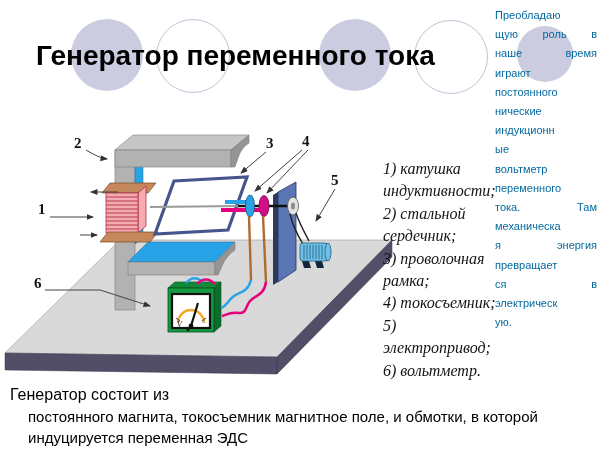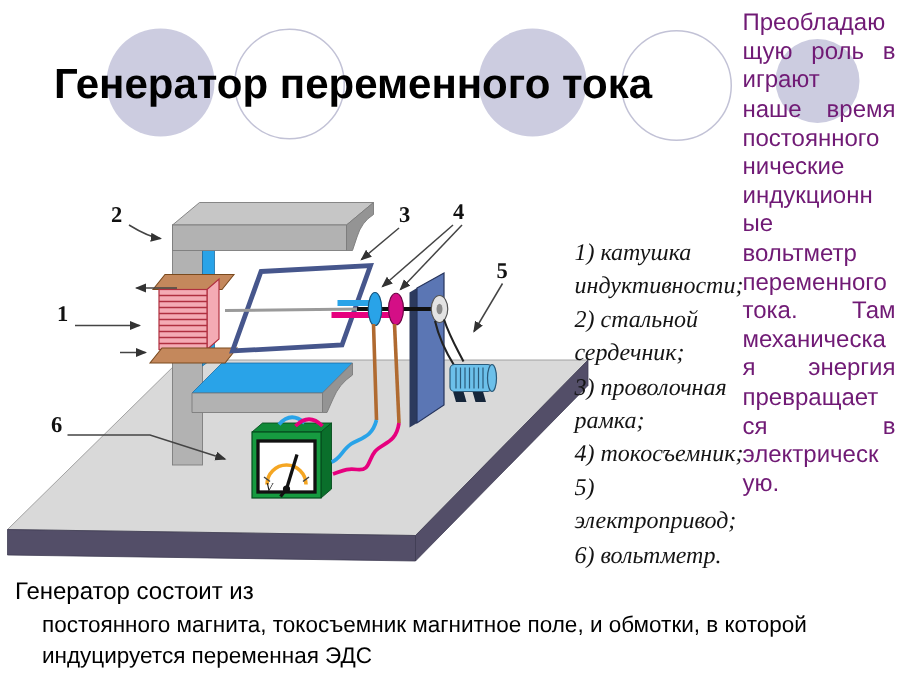--- a/index.html
+++ b/index.html
@@ -11,22 +11,22 @@
   .circle.outlined{border:1px solid var(--circle_stroke,#C2C2D6);background:transparent;}
   .c1{left:71px;top:19px;width:72px;height:72px;}
   .c2{left:156px;top:19px;width:72px;height:72px;}
   .c3{left:319px;top:19px;width:72px;height:72px;}
   .c4{left:414px;top:20px;width:72px;height:72px;}
   .c5{left:517px;top:26px;width:56px;height:56px;}
   
   .title{position:absolute;left:36px;top:40px;font-size:28px;color:#000;white-space:nowrap;
          font-weight:700;letter-spacing:0;}
   
-  .rtext{position:absolute;left:495px;top:6px;width:102px;font-size:16px;line-height:19.2px;
-         color:#701a75;}
+  .rtext{position:absolute;left:495px;top:6px;width:102px;font-size:11px;line-height:19.2px;
+         color:#0369a1;}
   .rtext .line{text-align:justify;text-align-last:justify;}
   
   .plist{position:absolute;left:383px;top:158px;width:116px;font-family:"Liberation Serif",serif;
          font-style:italic;font-size:16px;line-height:22.4px;color:#141414;}
   
   .bottom1{position:absolute;left:10px;top:386px;font-size:16px;color:#000;}
   .bottom2{position:absolute;left:28px;top:406px;width:560px;font-size:15px;line-height:21px;color:#000;}
   
   .diagram{position:absolute;left:0;top:112px;width:395px;height:275px;}
   .plat-top{fill:var(--platform_top,#D9D9D9);stroke:#9a9a9a;stroke-width:.6;}
@@ -73,22 +73,22 @@
   <div class="circle outlined c2"></div>
   <div class="circle filled c3"></div>
   <div class="circle outlined c4"></div>
   <div class="circle filled c5"></div>
 
   <div class="title">Генератор переменного тока</div>
 
   <div class="rtext">
       <div class="line">Преобладаю</div>
       <div class="line">щую роль в</div>
+      <div class="line">наше время</div>
       <div class="line">играют</div>
-      <div class="line">наше время</div>
       <div class="line">постоянного</div>
       <div class="line">нические</div>
       <div class="line">индукционн</div>
       <div class="line">ые</div>
       <div class="line">вольтметр</div>
       <div class="line">переменного</div>
       <div class="line">тока. Там</div>
       <div class="line">механическа</div>
       <div class="line">я энергия</div>
       <div class="line">превращает</div>

